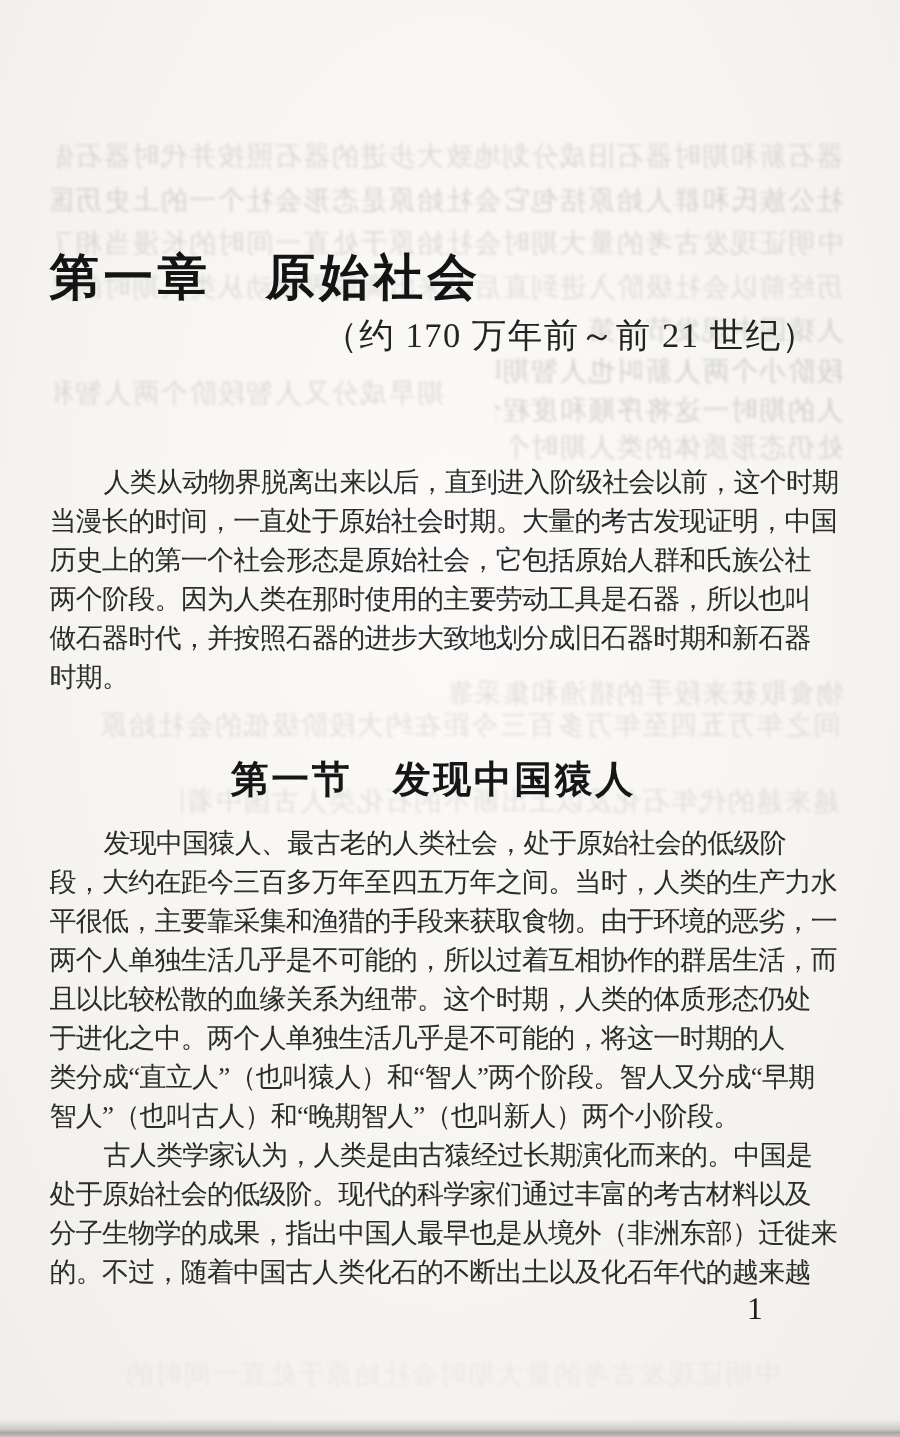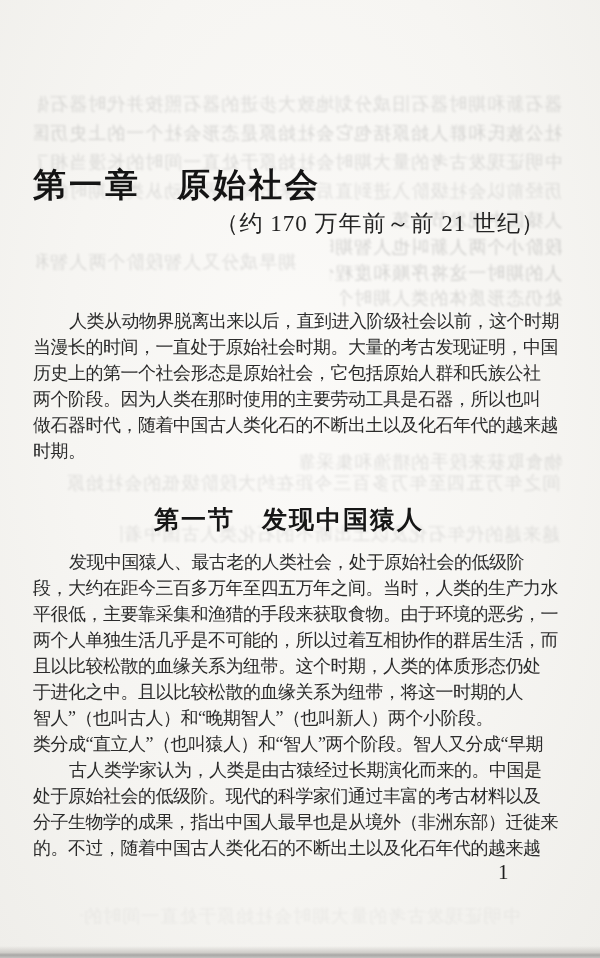--- a/index.html
+++ b/index.html
@@ -113,35 +113,35 @@
   <div class="ghost" style="top:906px;left:80px;width:440px;opacity:0.06;">中明证现发古考的量大期时会社始原于处直一间时的长漫当相了</div>
 
   <h1 class="chapter-title">第一章　原始社会</h1>
   <div class="chapter-subtitle">（约 170 万年前～前 21 世纪）</div>
 
   <div class="para p1">
     <div class="line indent">人类从动物界脱离出来以后，直到进入阶级社会以前，这个时期</div>
     <div class="line">当漫长的时间，一直处于原始社会时期。大量的考古发现证明，中国</div>
     <div class="line">历史上的第一个社会形态是原始社会，它包括原始人群和氏族公社</div>
     <div class="line">两个阶段。因为人类在那时使用的主要劳动工具是石器，所以也叫</div>
-    <div class="line">做石器时代，随着中国古人类化石的不断出土以及化石年代的越来越</div>
+    <div class="line">做石器时代，并按照石器的进步大致地划分成旧石器时期和新石器</div>
     <div class="line">时期。</div>
   </div>
 
   <h2 class="section-title">第一节　发现中国猿人</h2>
 
   <div class="para p2">
     <div class="line indent">发现中国猿人、最古老的人类社会，处于原始社会的低级阶</div>
     <div class="line">段，大约在距今三百多万年至四五万年之间。当时，人类的生产力水</div>
     <div class="line">平很低，主要靠采集和渔猎的手段来获取食物。由于环境的恶劣，一</div>
     <div class="line">两个人单独生活几乎是不可能的，所以过着互相协作的群居生活，而</div>
     <div class="line">且以比较松散的血缘关系为纽带。这个时期，人类的体质形态仍处</div>
-    <div class="line">于进化之中。且以比较松散的血缘关系为纽带，将这一时期的人</div>
+    <div class="line">于进化之中。两个人单独生活几乎是不可能的，将这一时期的人</div>
+    <div class="line">类分成“直立人”（也叫猿人）和“智人”两个阶段。智人又分成“早期</div>
     <div class="line">智人”（也叫古人）和“晚期智人”（也叫新人）两个小阶段。</div>
-    <div class="line">类分成“直立人”（也叫猿人）和“智人”两个阶段。智人又分成“早期</div>
   </div>
 
   <div class="para p3">
     <div class="line indent">古人类学家认为，人类是由古猿经过长期演化而来的。中国是</div>
     <div class="line">处于原始社会的低级阶。现代的科学家们通过丰富的考古材料以及</div>
     <div class="line">分子生物学的成果，指出中国人最早也是从境外（非洲东部）迁徙来</div>
     <div class="line">的。不过，随着中国古人类化石的不断出土以及化石年代的越来越</div>
   </div>
 
   <div class="page-number">1</div>

